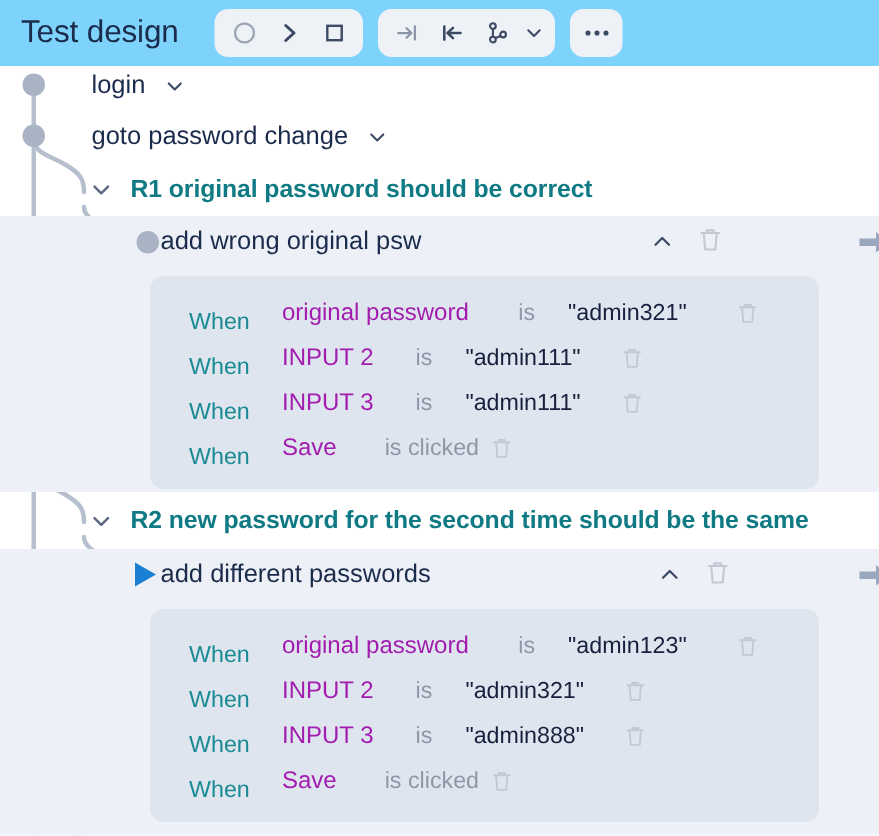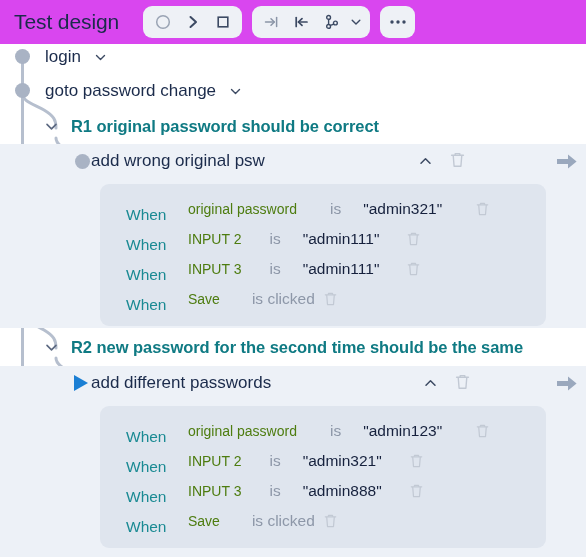--- a/index.html
+++ b/index.html
@@ -22,21 +22,21 @@
     overflow: hidden;
   }
 
   
   .header {
     position: absolute;
     left: 0; top: 0;
     width: 586px; height: 44px;
     display: flex;
     align-items: center;
-    background: #d946ef;
+    background: #7dd3fc;
     z-index: 6;
   }
   .title {
     font-size: 21px;
     font-weight: 400;
     color: #1b2b4b;
     margin-left: 14px;
     letter-spacing: -0.1px;
     white-space: nowrap;
   }
@@ -205,22 +205,22 @@
     white-space: nowrap;
   }
   .kw {
     color: #1a8a93;
     font-size: 15.5px;
     width: 62px;
     flex: 0 0 62px;
     margin-top: 12px;
   }
   .target {
-    color: #4d7c0f;
-    font-size: 14px;
+    color: #a21caf;
+    font-size: 16px;
     white-space: nowrap;
   }
   .op {
     color: #8d97a8;
     font-size: 15.5px;
     white-space: nowrap;
   }
   .val {
     color: #16213d;
     font-size: 15.5px;
@@ -233,21 +233,21 @@
   }
 
   
   .connectors {
     position: absolute;
     left: 0; top: 0;
     width: 586px; height: 513px;
     pointer-events: none;
     z-index: 4;
   }
-  .case, .node, .rule { z-index: 5; }
+  .case, .node, .rule { z-index: 5; padding-left: 16px; }
   .node, .rule { position: absolute; }
 </style>
 </head>
 <body>
 
 <div id="app">
 
   <div class="header">
     <div class="title">Test design</div>
 

